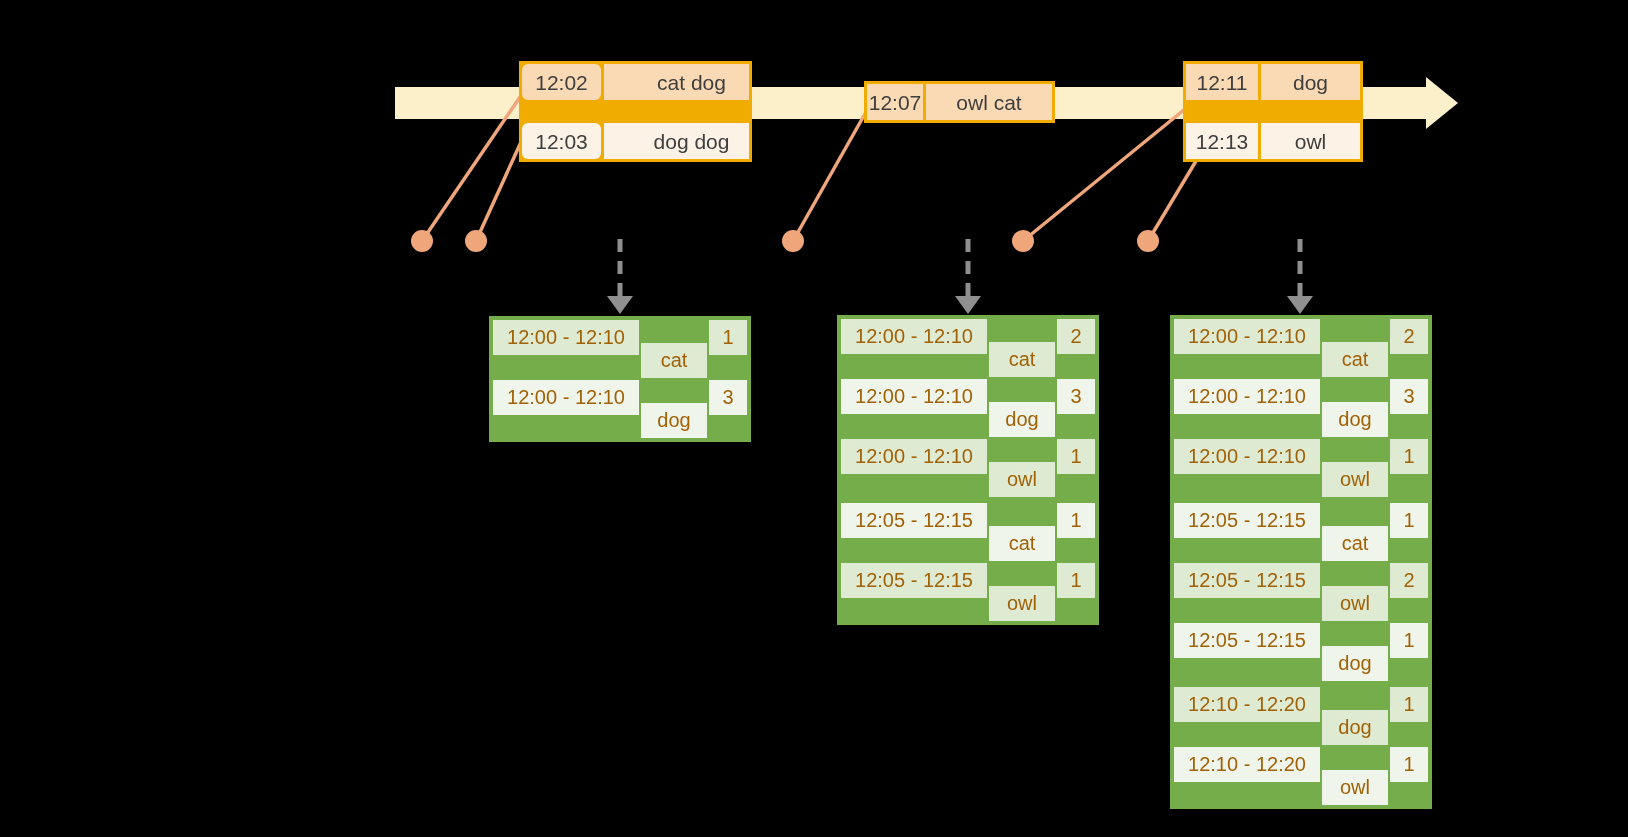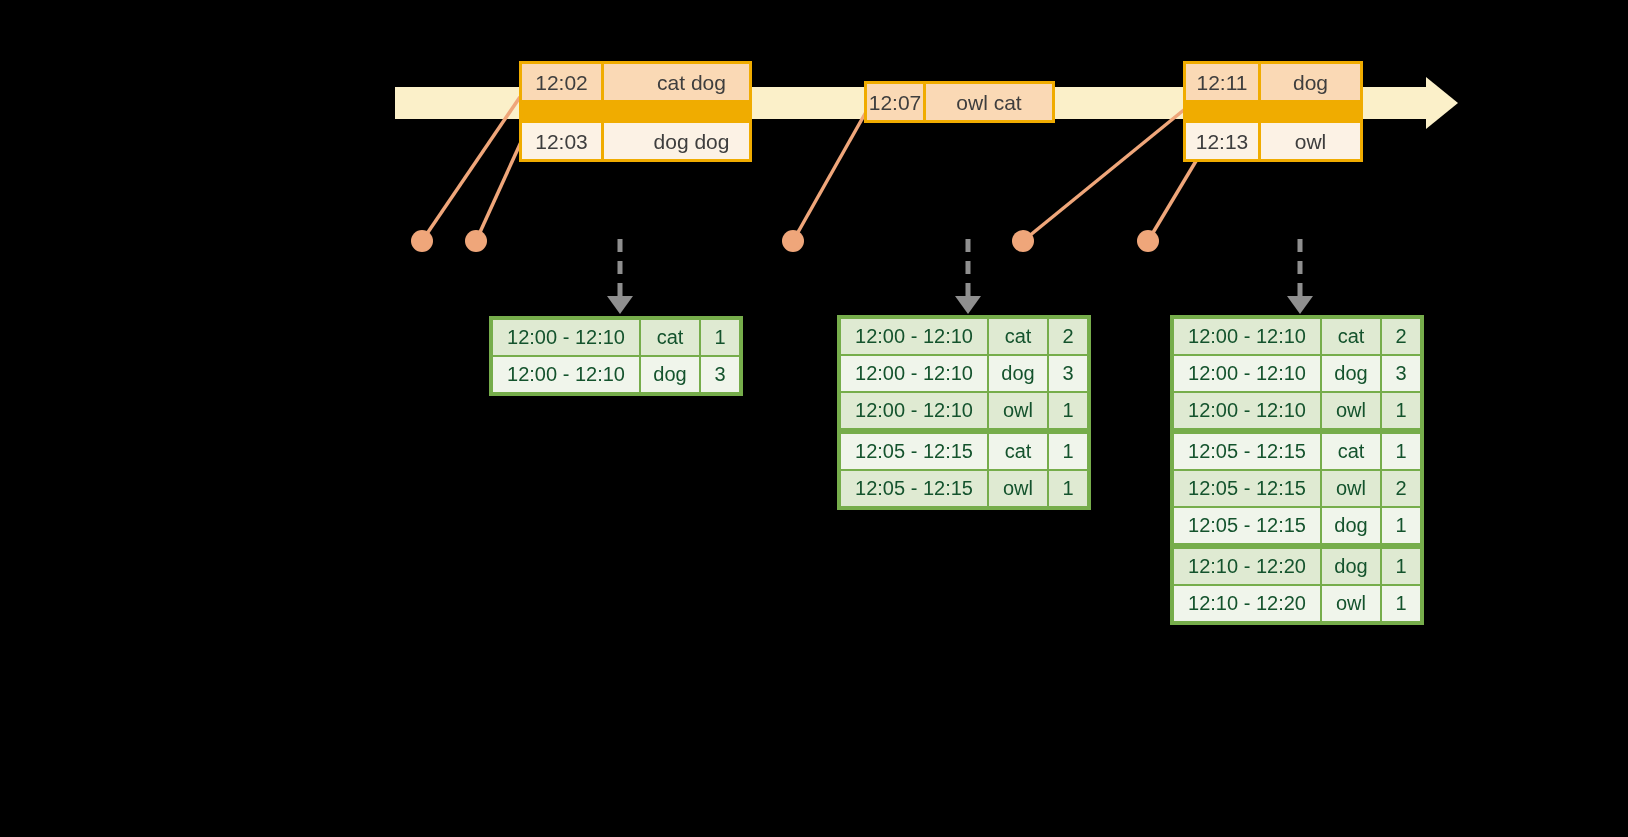--- a/index.html
+++ b/index.html
@@ -20,41 +20,41 @@
     display:flex; flex-direction:column; gap:3px;
   }
   .erow { display:flex; gap:3px; }
   .ecell {
     height:36px; line-height:37px;
     text-align:center; font-size:21px; color:#3E3E3E;
   }
   .fill-a { background:#FAD9B5; }
   .fill-b { background:#FCF2E5;margin-top:20px; }
   #etable1 { left:519px; top:61px; }
-  #etable1 .etime { width:79px; }  #etable1 .ewords { width:115px;padding-left:30px; }
+  #etable1 .etime { width:79px;border-radius:6px; }  #etable1 .ewords { width:115px;padding-left:30px; }
   #etable2 { left:864px; top:81px; }
   #etable2 .etime { width:56px; }  #etable2 .ewords { width:126px; }
   #etable3 { left:1183px; top:61px; }
   #etable3 .etime { width:72px; }  #etable3 .ewords { width:99px; }
 
   
   .gtable {
     position:absolute; z-index:2;
     background:#76AD4B;
     padding:4px;
     display:flex; flex-direction:column;
   }
   .grow { display:flex; gap:2px; margin-top:2px; }
   .grow:first-child { margin-top:0; }
   .grow.sep { margin-top:6px; }
   .gcell {
     height:35px; line-height:35px;
-    text-align:center; font-size:20px; color:#14532d;
-  }
-  .gwin { width:146px; } .gword { width:58px; } .gcnt { width:38px; }
+    text-align:center; font-size:20px; color:#a16207;
+  }
+  .gwin { width:146px; } .gword { width:66px;margin-top:23px; } .gcnt { width:38px; }
   .ga { background:#DFEAD2; }
   .gb { background:#F0F5EB; }
   #gtable1 { left:489px; top:316px; }
   #gtable2 { left:837px; top:315px; }
   #gtable3 { left:1170px; top:315px; }
 </style>
 </head>
 <body>
 
 <svg class="layer" width="1628" height="837">

